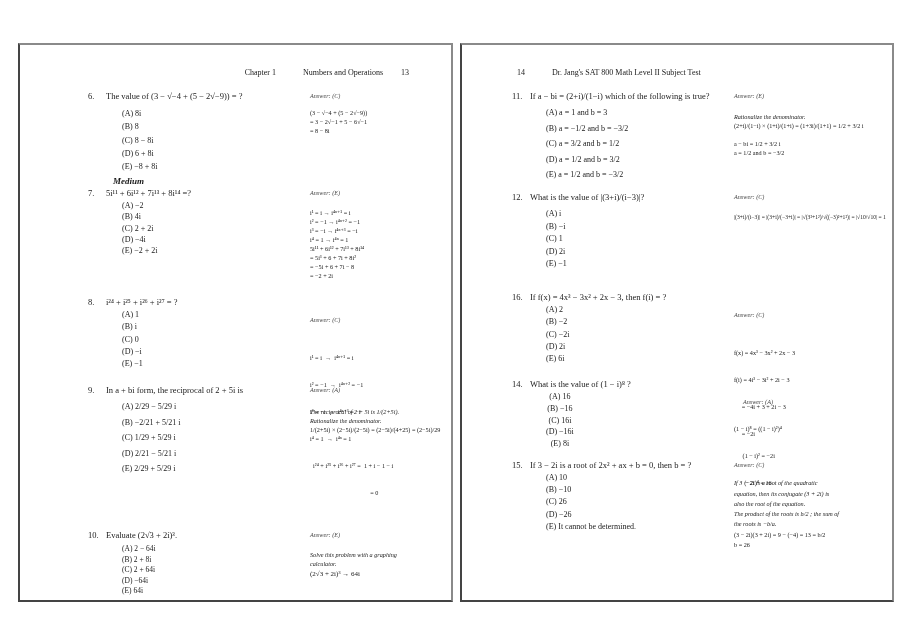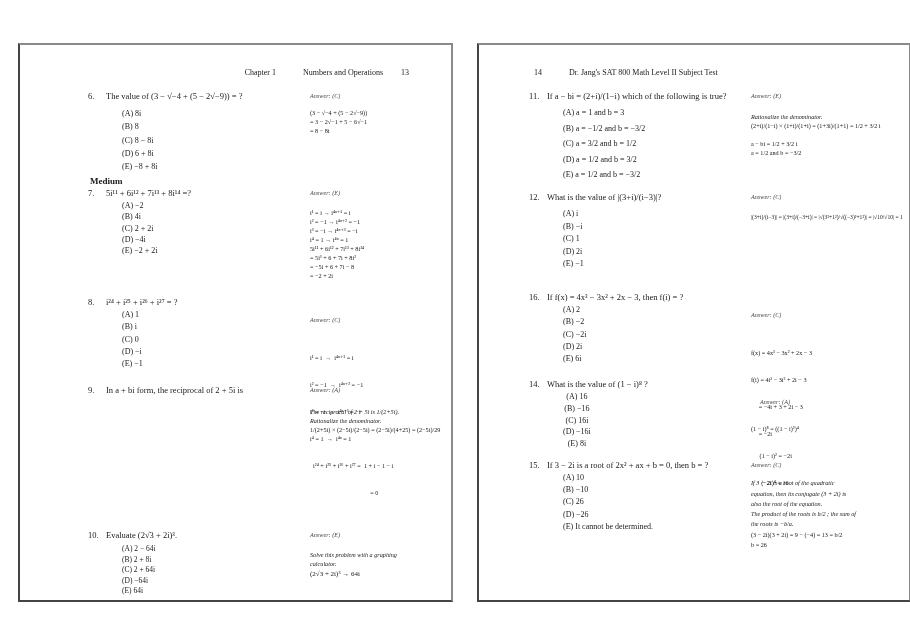--- a/index.html
+++ b/index.html
@@ -2,35 +2,35 @@
 <html><head>
 <meta charset="utf-8">
 <style>
   html, body { margin:0; padding:0; background:#ffffff; }
   body { width:910px; height:644px; position:relative; overflow:hidden;
          font-family:"Liberation Serif","DejaVu Serif",serif; color:#1a1a1a; }
   .page { position:absolute; top:43px; height:559px; background:#fff;
           border-top:2px solid #8a8a8a; border-left:2px solid #444;
           border-right:2px solid #8a8a8a; border-bottom:2px solid #444; box-sizing:border-box; }
   #page-left { left:18px; width:435px; }
-  #page-right { left:477px; width:434px; }
+  #page-right { left:460px; width:434px; }
   .header { position:absolute; top:23px; font-size:8px; white-space:nowrap; }
   #page-left .header { right:42px; }
   #page-right .header { left:42px; }
   .header span { margin-right:14px;margin-left:13px; }
   .item { position:absolute; }
   .qnum { position:absolute; left:0; top:0; font-size:8.5px; }
   .qtext { position:absolute; left:18px; top:0; font-size:8.5px; white-space:nowrap; }
   .choices { position:absolute; left:34px; font-size:8px; line-height:13.3px; white-space:nowrap; }
   .choice { display:block; }
   .ans { position:absolute; font-size:6.2px; line-height:9px; white-space:nowrap; }
   .ans .label { font-style:italic; color:#444; display:block; margin-bottom:8px; }
   .ans .step { display:block; }
   .ans .note { display:block; font-style:italic; }
-  .sub { font-size:9px; font-weight:bold; position:absolute; }
+  .sub { font-size:9px; font-style:italic; font-weight:bold; position:absolute;margin-left:23px; }
 </style>
 </head>
 <body>
 
 <div class="page" id="page-left">
   <div class="header">
     <span>Chapter 1</span><span>Numbers and Operations</span><span style="margin-right:0;margin-left:4px">13</span>
   </div>
 
   <div class="item" style="left:68px;top:46px;width:360px;height:80px;">
@@ -93,20 +93,27 @@
       <span class="step">i³ = −i  →  i⁴ⁿ⁺³ = −i</span>
       <span class="step">i⁴ = 1  →  i⁴ⁿ = 1</span>
       <span class="step">  i²⁴ + i²⁵ + i²⁶ + i²⁷ =  1 + i − 1 − i</span>
       <span class="step">                                       = 0</span>
     </div>
   </div>
 
   <div class="item" style="left:68px;top:340px;width:360px;height:100px;">
     <span class="qnum">9.</span>
     <span class="qtext">In a + bi form, the reciprocal of 2 + 5i is</span>
+    <div class="choices" style="top:14px;line-height:15.5px">
+      <span class="choice">(A)  2/29 − 5/29 i</span>
+      <span class="choice">(B)  −2/21 + 5/21 i</span>
+      <span class="choice">(C)  1/29 + 5/29 i</span>
+      <span class="choice">(D)  2/21 − 5/21 i</span>
+      <span class="choice">(E)  2/29 + 5/29 i</span>
+    </div>
     <div class="ans" style="left:222px;top:0">
       <span class="label" style="margin-bottom:13px">Answer: (A)</span>
       <span class="note">The reciprocal of 2 + 5i is 1/(2+5i).</span>
       <span class="note">Rationalize the denominator.</span>
       <span class="step">1/(2+5i) × (2−5i)/(2−5i) = (2−5i)/(4+25) = (2−5i)/29</span>
     </div>
   </div>
 
   <div class="item" style="left:68px;top:485px;width:360px;height:75px;">
     <span class="qnum">10.</span>

